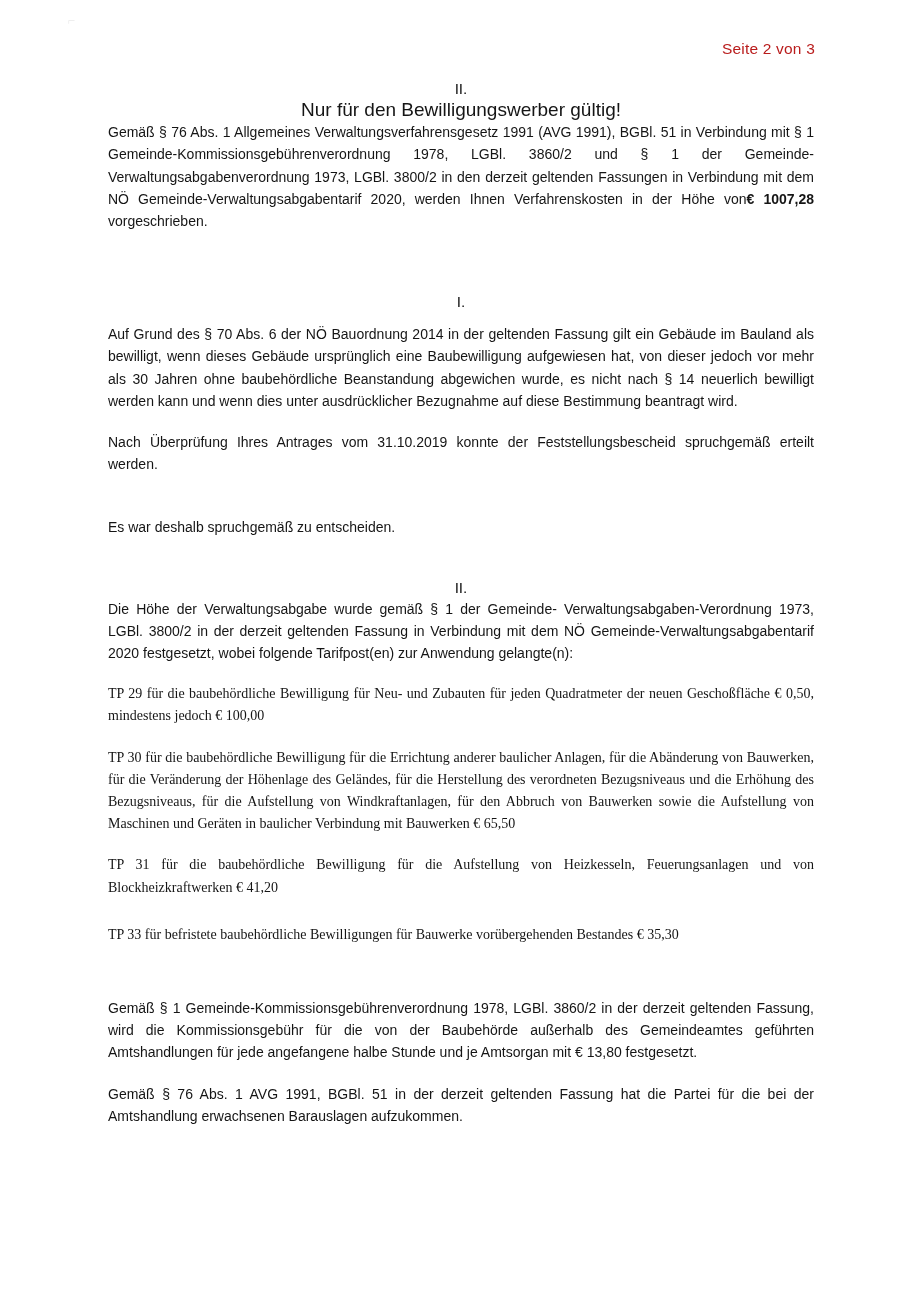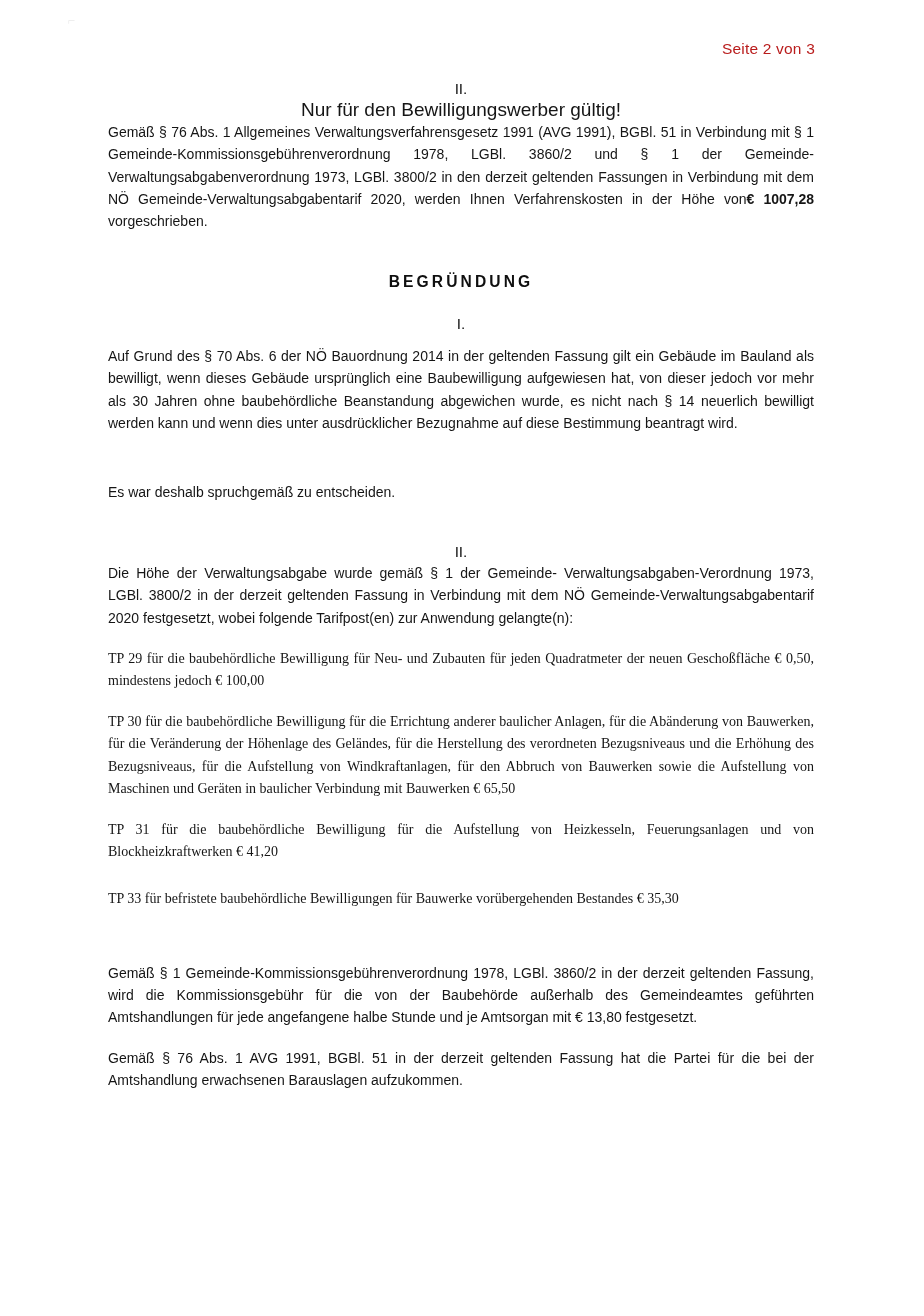--- a/index.html
+++ b/index.html
@@ -108,33 +108,33 @@
         <span>Gemäß § 76 Abs. 1 Allgemeines Verwaltungsverfahrensgesetz 1991 (AVG 1991), BGBl. 51 in Verbindung mit § 1 Gemeinde-Kommissionsgebührenverordnung 1978, LGBl. 3860/2 und § 1 der Gemeinde-Verwaltungsabgabenverordnung 1973, LGBl. 3800/2 in den derzeit geltenden Fassungen in Verbindung mit dem NÖ Gemeinde-Verwaltungsabgabentarif 2020, werden Ihnen Verfahrenskosten in der Höhe von</span><span class="bold-amount nowrap">€ 1007,28</span>
         <span>vorgeschrieben.</span>
       </p>
 
       <div class="gap-xs"></div>
 
     </div>
 
     <div class="gap-md"></div>
 
-    <p class="heading-begruendung">BEGRÜNDUNG</p>
 
     <div class="gap-md"></div>
 
     <div>
       <p class="numeral">I.</p>
 
       <div class="gap-sm"></div>
 
       <p class="para">Auf Grund des § 70 Abs. 6 der NÖ Bauordnung 2014 in der geltenden Fassung gilt ein Gebäude im Bauland als bewilligt, wenn dieses Gebäude ursprünglich eine Baubewilligung aufgewiesen hat, von dieser jedoch vor mehr als 30 Jahren ohne baubehördliche Beanstandung abgewichen wurde, es nicht nach § 14 neuerlich bewilligt werden kann und wenn dies unter ausdrücklicher Bezugnahme auf diese Bestimmung beantragt wird.</p>
 
       <div class="gap-xs"></div>
 
+      <p class="para">Nach Überprüfung Ihres Antrages vom 31.10.2019 konnte der Feststellungsbescheid spruchgemäß erteilt werden.</p>
 
       <div class="gap-lg"></div>
 
       <p class="para">Es war deshalb spruchgemäß zu entscheiden.</p>
     </div>
 
     <div class="gap-xl"></div>
 
     <div>
       <p class="numeral">II.</p>

